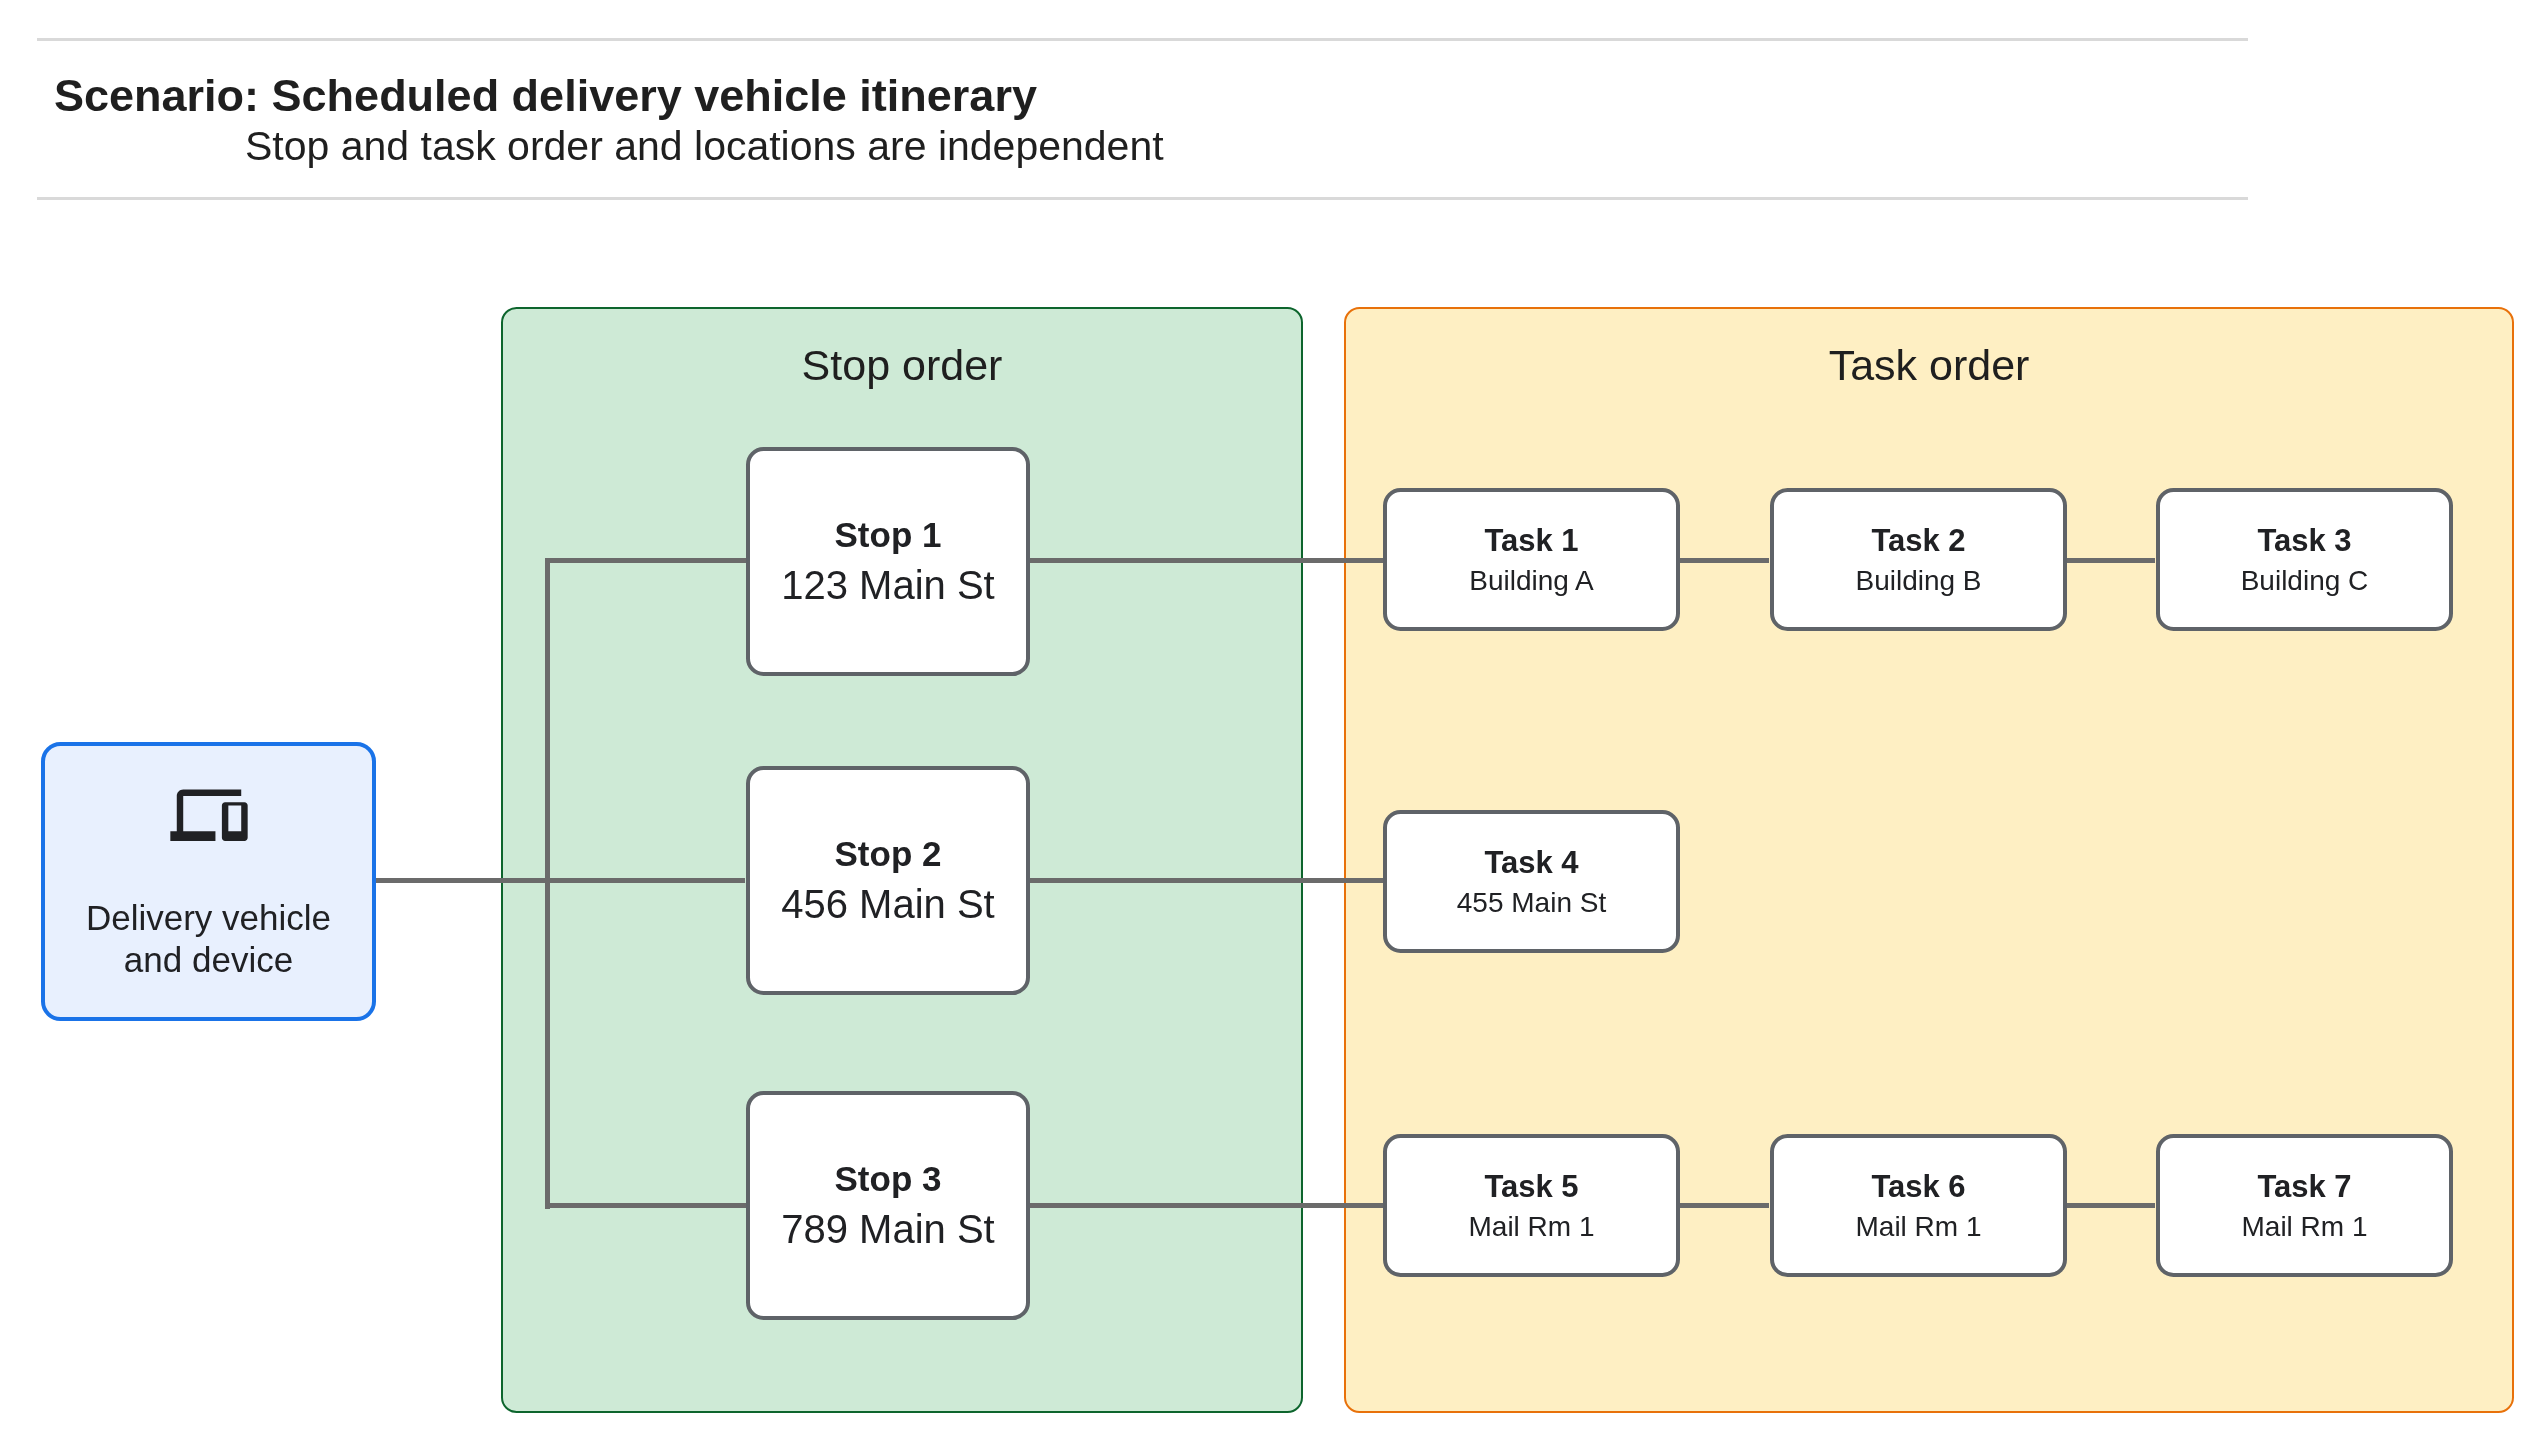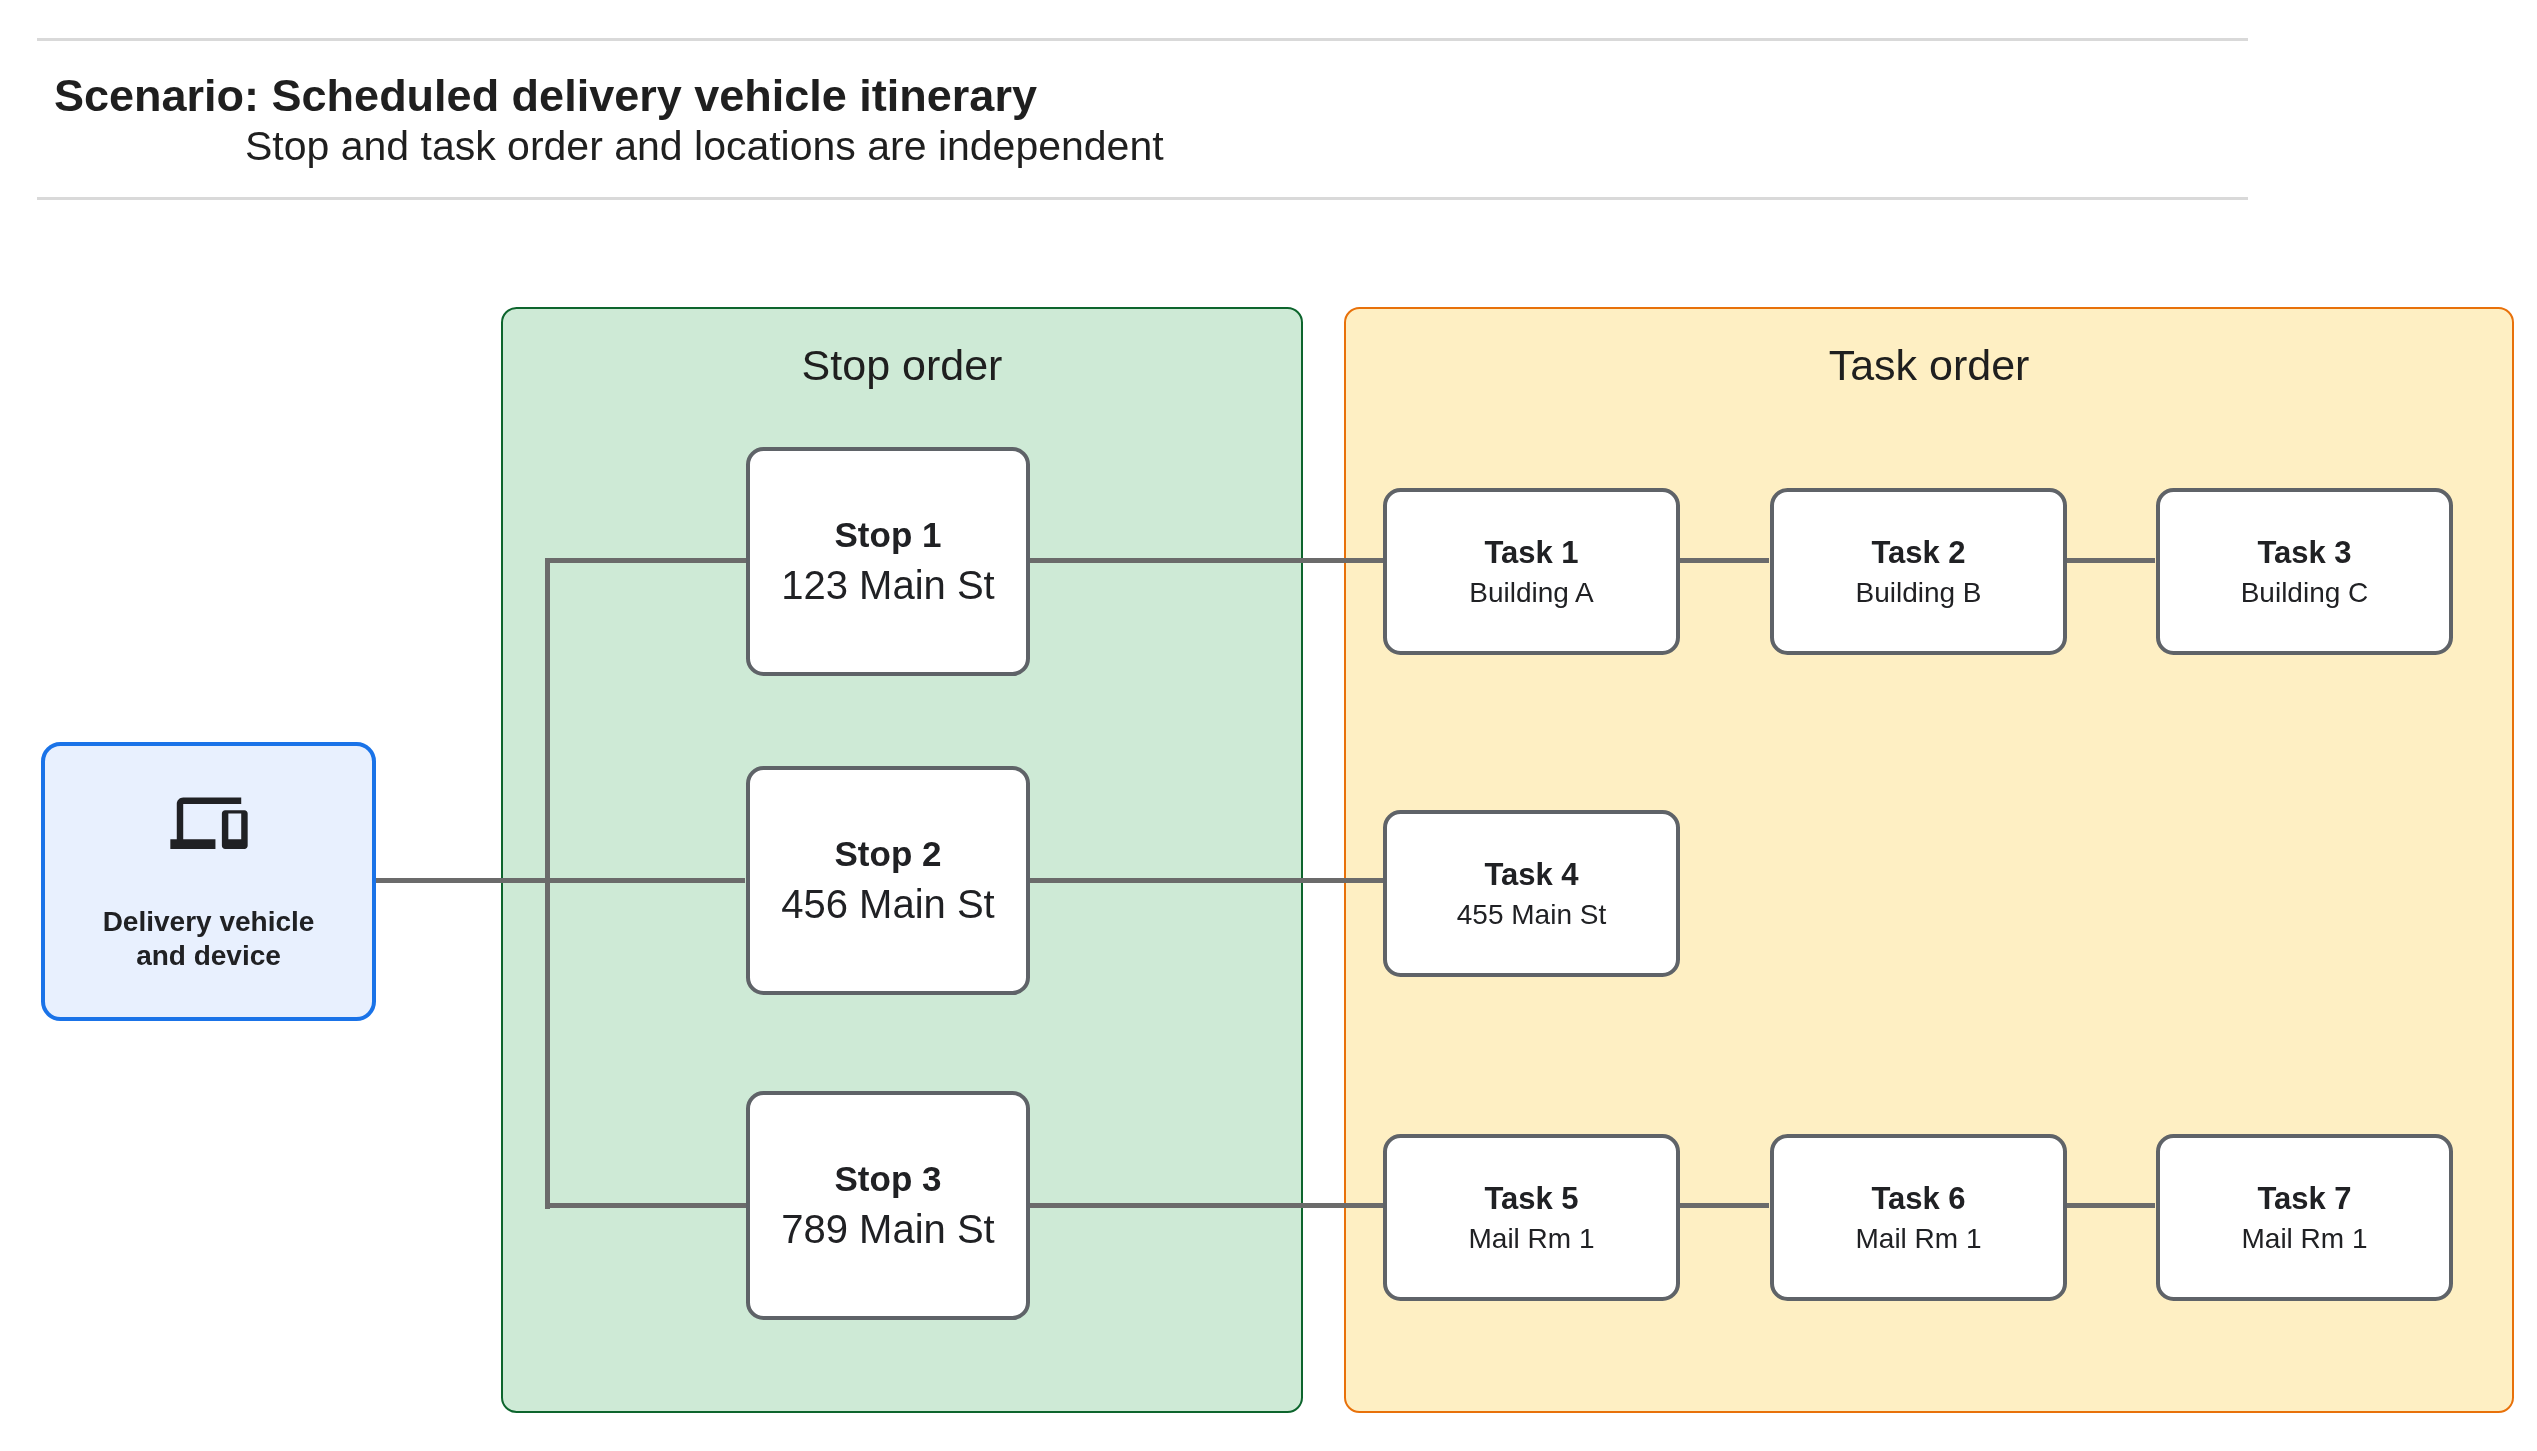--- a/index.html
+++ b/index.html
@@ -85,21 +85,21 @@
     display: flex;
     flex-direction: column;
     align-items: center;
     justify-content: center;
     text-align: center;
   }
   .stop-node { left: 746px; width: 284px; height: 229px; }
   #stop-1 { top: 447px; }
   #stop-2 { top: 766px; }
   #stop-3 { top: 1091px; }
-  .task-node { width: 297px; height: 167px; }
+  .task-node { width: 297px; height: 143px; }
   .task-col-1 { left: 1383px; }
   .task-col-2 { left: 1770px; }
   .task-col-3 { left: 2156px; }
   .task-row-1 { top: 488px; }
   .task-row-2 { top: 810px; }
   .task-row-3 { top: 1134px; }
   .stop-title { font-size: 35px; font-weight: bold; line-height: 1.35; }
   .stop-loc   { font-size: 40px; font-weight: normal; line-height: 1.35; }
   .task-title { font-size: 31px; font-weight: bold; line-height: 1.35; }
   .task-loc   { font-size: 28px; font-weight: normal; line-height: 1.35; }
@@ -115,22 +115,22 @@
     box-sizing: border-box;
     z-index: 3;
     display: flex;
     flex-direction: column;
     align-items: center;
     justify-content: center;
     gap: 56px;
     text-align: center;
   }
   #vehicle-node .vehicle-label {
-    font-size: 28px;
-    font-weight: bold;
+    font-size: 35px;
+    font-weight: normal;
     line-height: 1.18;
   }
   .devices-svg { display: block; }
 </style>
 </head>
 <body>
 
 <div id="stage">
 
   <div id="divider-top" class="divider"></div>

